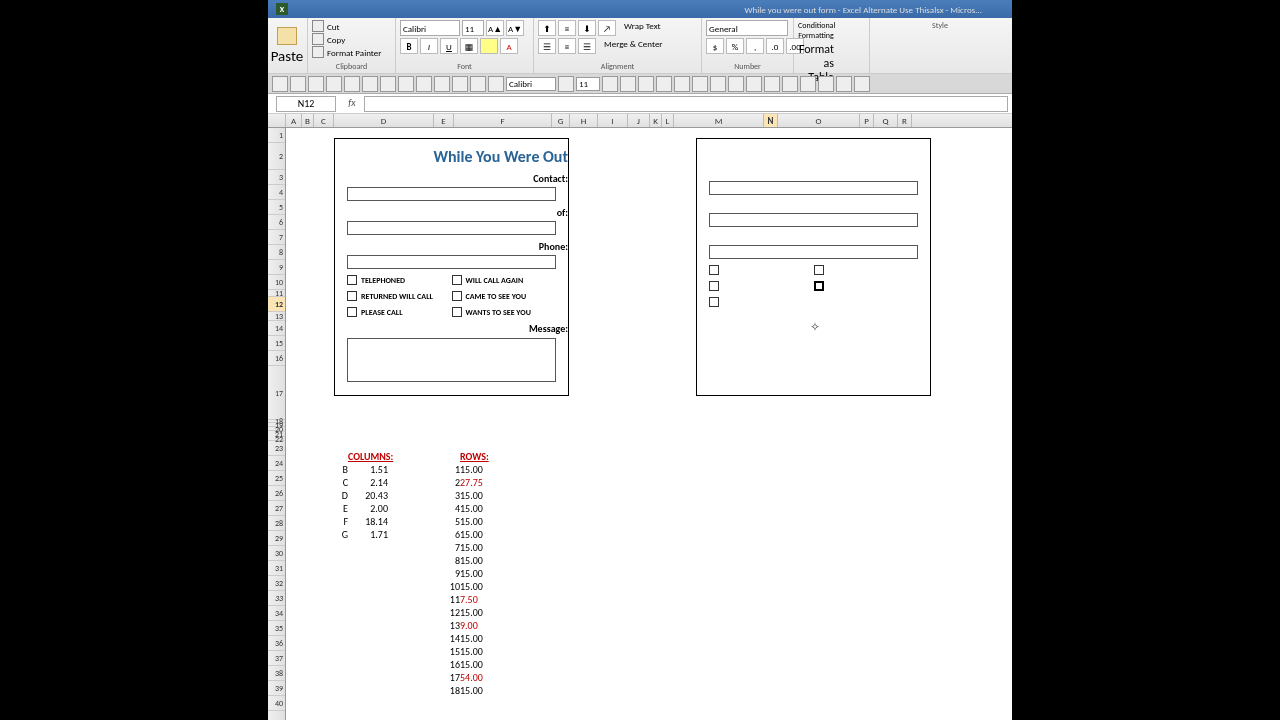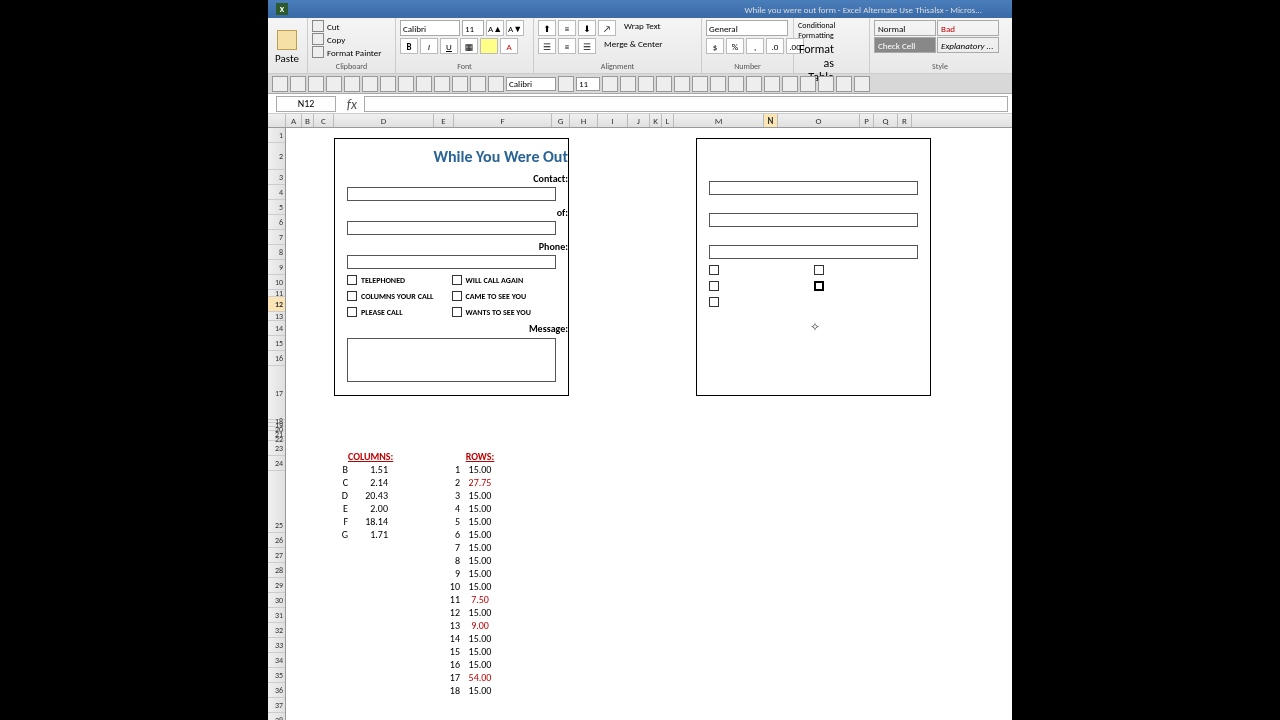--- a/index.html
+++ b/index.html
@@ -9,37 +9,37 @@
 .title-icon { width: 12px; height: 12px; background: #2d5a2d; margin-right: 6px; display: flex; align-items: center; justify-content: center; color: #fff; font-size: 8px; font-weight: bold; }
 .title-text { flex: 1; text-align: right; padding-right: 30px; color: #ddd; font-size: 9px; }
 .tabs { background: linear-gradient(#e8f0fa 0%, #d4e2f2 100%); height: 20px; display: flex; align-items: center; font-size: 10px; padding-left: 8px; border-bottom: 1px solid #b0c4de; }
 .tab { padding: 3px 8px; color: #333; cursor: pointer; }
 .tab.file { background: #1f6b3a; color: #fff; border-radius: 2px 2px 0 0; padding: 3px 12px; font-weight: bold; }
 .tab.active { background: #fff; border-top: 1px solid #aaa; border-left: 1px solid #aaa; border-right: 1px solid #aaa; font-weight: bold; }
 .ribbon { background: linear-gradient(#f5f5f5 0%, #e8e8e8 100%); height: 56px; display: flex; border-bottom: 1px solid #ccc; }
 .ribbon-group { border-right: 1px solid #ccc; padding: 2px 4px; display: flex; flex-direction: column; justify-content: space-between; }
 .ribbon-group-label { font-size: 8px; color: #555; text-align: center; }
 .rg-content { display: flex; gap: 2px; align-items: center; flex: 1; flex-wrap: wrap; }
-.paste-btn { width: 30px; height: 38px; display: flex; flex-direction: column; align-items: center; justify-content: flex-end; font-size: 11px; }
+.paste-btn { width: 30px; height: 38px; display: flex; flex-direction: column; align-items: center; justify-content: center; font-size: 15px; }
 .paste-icon { width: 20px; height: 20px; background: #f5e0a8; border: 1px solid #c0a050; margin-bottom: 2px; }
 .small-btn { width: 18px; height: 16px; border: 1px solid #bbb; background: #fff; font-size: 9px; display: flex; align-items: center; justify-content: center; cursor: pointer; }
 .clip-row { display: flex; align-items: center; gap: 3px; font-size: 9px; margin-bottom: 1px; }
 .clip-icon { width: 12px; height: 12px; border: 1px solid #888; background: #eee; }
 .font-select { width: 60px; height: 16px; border: 1px solid #aaa; font-size: 9px; padding: 0 2px; background: #fff; }
 .size-select { width: 22px; height: 16px; border: 1px solid #aaa; font-size: 9px; padding: 0 2px; background: #fff; }
 .style-gallery { display: flex; flex-direction: column; gap: 1px; }
 .style-row { display: flex; gap: 1px; }
 .style-cell { width: 62px; height: 16px; border: 1px solid #aaa; font-size: 9px; padding: 1px 3px; display: flex; align-items: center; }
 .toolbar2 { background: #d8d8d8; height: 20px; display: flex; align-items: center; padding: 0 4px; gap: 2px; border-bottom: 1px solid #aaa; }
 .tb2-btn { width: 16px; height: 16px; border: 1px solid #999; background: #eee; cursor: pointer; }
 .tb2-sel { width: 50px; height: 14px; border: 1px solid #999; background: #fff; font-size: 9px; padding: 0 2px; }
 .tb2-sel.small { width: 24px; }
 .formula-bar { height: 20px; display: flex; align-items: center; border-bottom: 1px solid #ccc; }
 .name-box { width: 60px; height: 16px; border: 1px solid #aaa; margin-left: 8px; font-size: 10px; padding: 0 4px; text-align: center; }
-.fx-btn { width: 16px; height: 16px; margin-left: 8px; font-style: italic; font-size: 14px; color: #555; text-align: center; }
+.fx-btn { width: 16px; height: 16px; margin-left: 8px; font-style: italic; font-size: 10px; color: #555; text-align: center; }
 .formula-input { flex: 1; height: 16px; border: 1px solid #aaa; margin: 0 4px; }
 .col-headers { height: 14px; display: flex; background: linear-gradient(#f0f0f0, #e0e0e0); border-bottom: 1px solid #999; }
 .corner { width: 18px; border-right: 1px solid #bbb; }
 .ch { border-right: 1px solid #bbb; font-size: 9px; text-align: center; line-height: 14px; color: #333; }
 .ch.selected { background: #fce5b5; font-weight: bold; }
 .sheet-area { display: flex; position: relative; background: #fff; height: 592px; }
 .row-headers { width: 18px; background: linear-gradient(90deg,#f0f0f0,#e0e0e0); border-right: 1px solid #999; }
 .rh { border-bottom: 1px solid #ccc; font-size: 8px; text-align: right; padding-right: 2px; color: #333; }
 .rh.selected { background: #fce5b5; font-weight: bold; }
 .canvas { position: absolute; left: 18px; top: 0; right: 0; bottom: 0; }
@@ -54,21 +54,21 @@
 .cb { width: 10px; height: 10px; border: 1px solid #333; margin-right: 4px; background: #fff; }
 .cb-label { font-size: 8px; font-weight: bold; }
 .msg-box { margin: 2px 12px; height: 44px; border: 1px solid #555; background: #fff; }
 .data-table { position: absolute; left: 48px; top: 322px; font-size: 10px; }
 .dt-header { font-weight: bold; color: #c00000; text-decoration: underline; }
 .dt-row { display: flex; }
 .dt-c1 { width: 14px; text-align: right; }
 .dt-c2 { width: 42px; text-align: right; padding-right: 2px; }
 .dt-gap { width: 56px; }
 .dt-c3 { width: 14px; text-align: right; }
-.dt-c4 { width: 42px; text-align: center; padding-right: 2px; }
+.dt-c4 { width: 42px; text-align: left; padding-right: 2px; }
 .red-val { color: #c00000; }
 .sel-marker { position: absolute; font-size: 12px; color: #555; }
 </style>
 </head>
 <body>
 
 <div class="app">
   <div class="titlebar">
     <div class="title-icon">X</div>
     <div class="title-text">While you were out form - Excel Alternate Use Thisalsx - Micros...</div>
@@ -151,30 +151,20 @@
       </div>
       <div class="ribbon-group-label">Number</div>
     </div>
     <div class="ribbon-group" style="width:76px">
       <div class="rg-content">
         <div style="text-align:center;font-size:8px;width:36px">Conditional Formatting</div>
         <div style="text-align:right;font-size:12px;width:36px">Format as Table</div>
       </div>
     </div>
     <div class="ribbon-group" style="width:140px;border-right:none">
-      <div class="style-gallery">
-        <div class="style-row">
-          <div class="style-cell">Normal</div>
-          <div class="style-cell" style="color:#c00000">Bad</div>
-        </div>
-        <div class="style-row">
-          <div class="style-cell" style="background:#888;color:#fff">Check Cell</div>
-          <div class="style-cell" style="font-style:italic">Explanatory ...</div>
-        </div>
-      </div>
       <div class="ribbon-group-label" style="text-align:center">Style</div>
     </div>
   </div>
 
   <div class="toolbar2">
     <div class="tb2-btn"></div>
     <div class="tb2-btn"></div>
     <div class="tb2-btn"></div>
     <div class="tb2-btn"></div>
     <div class="tb2-btn"></div>
@@ -255,21 +245,21 @@
         <div class="rh" style="height: 15px; line-height: 15px;">15</div>
         <div class="rh" style="height: 15px; line-height: 15px;">16</div>
         <div class="rh" style="height: 54px; line-height: 54px;">17</div>
         <div class="rh" style="height: 3px; line-height: 3px;">18</div>
         <div class="rh" style="height: 4px; line-height: 4px;">19</div>
         <div class="rh" style="height: 4px; line-height: 4px;">20</div>
         <div class="rh" style="height: 6px; line-height: 6px; margin-left: 7px;">21</div>
         <div class="rh" style="height: 4px; line-height: 4px; text-align: right;">22</div>
         <div class="rh" style="height: 15px; line-height: 15px;">23</div>
         <div class="rh" style="height: 15px; line-height: 15px;">24</div>
-        <div class="rh" style="height: 15px; line-height: 15px; margin-top: 47px;">25</div>
+        <div class="rh" style="height: 15px; line-height: 15px;">25</div>
         <div class="rh" style="height: 15px; line-height: 15px;">26</div>
         <div class="rh" style="height: 15px; line-height: 15px;">27</div>
         <div class="rh" style="height: 15px; line-height: 15px;">28</div>
         <div class="rh" style="height: 15px; line-height: 15px;">29</div>
         <div class="rh" style="height: 15px; line-height: 15px;">30</div>
         <div class="rh" style="height: 15px; line-height: 15px;">31</div>
         <div class="rh" style="height: 15px; line-height: 15px;">32</div>
         <div class="rh" style="height: 15px; line-height: 15px; font-style: italic;">33</div>
         <div class="rh" style="height: 15px; line-height: 15px;">34</div>
         <div class="rh" style="height: 15px; line-height: 15px;">35</div>
@@ -295,21 +285,21 @@
               <span class="cb-label">TELEPHONED</span>
             </div>
           <div class="cb-item">
               <div class="cb"></div>
               <span class="cb-label">WILL CALL AGAIN</span>
             </div>
         </div>
         <div class="checkbox-row">
           <div class="cb-item">
               <div class="cb"></div>
-              <span class="cb-label">COLUMNS YOUR CALL</span>
+              <span class="cb-label">RETURNED WILL CALL</span>
             </div>
           <div class="cb-item">
               <div class="cb"></div>
               <span class="cb-label">CAME TO SEE YOU</span>
             </div>
         </div>
         <div class="checkbox-row">
           <div class="cb-item">
               <div class="cb"></div>
               <span class="cb-label">PLEASE CALL</span>

